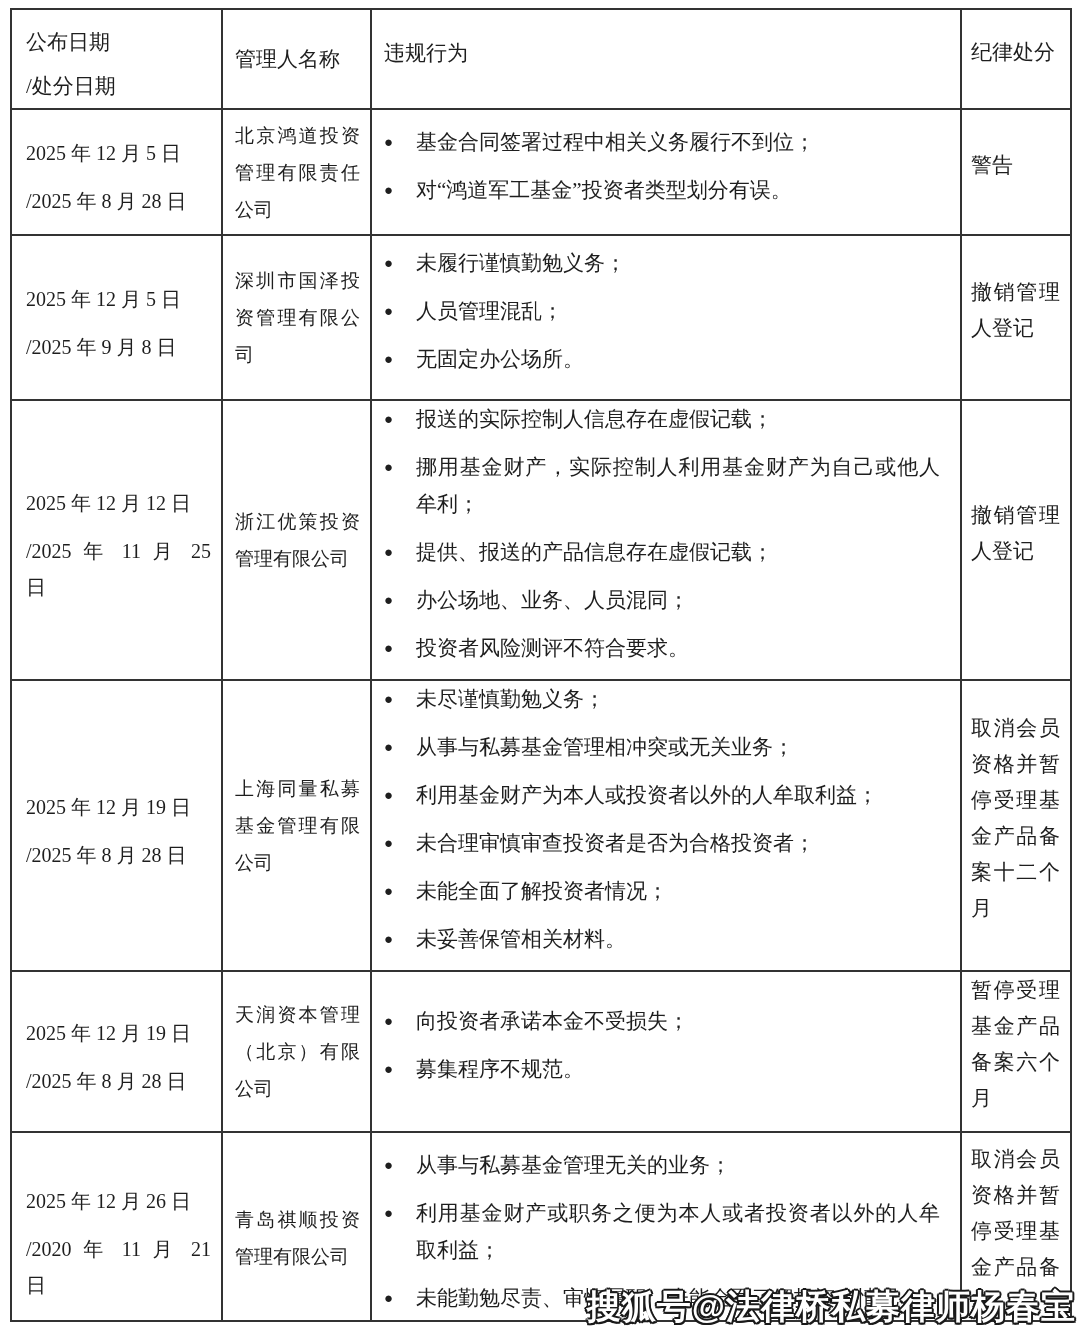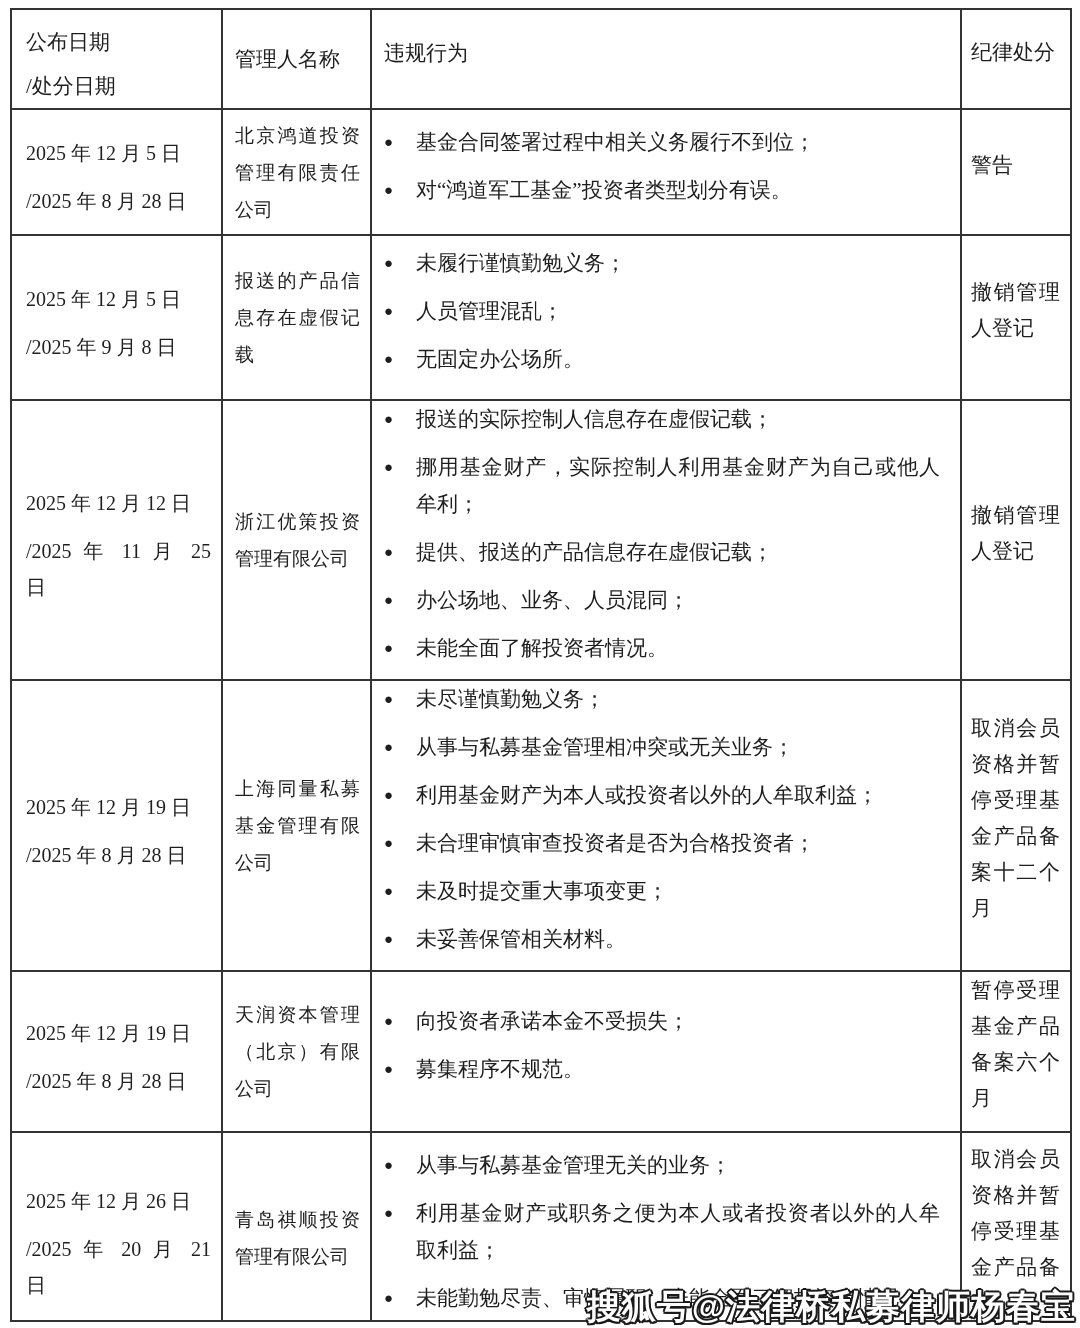--- a/index.html
+++ b/index.html
@@ -144,21 +144,21 @@
           </td>
   </tr>
         <tr>
     <td class="c1">
             <div class="date">
               <div class="date-line">2025 年 12 月 5 日</div>
               <div class="date-line">/2025 年 9 月 8 日</div>
             </div>
           </td>
     <td class="c2">
-            <div class="manager">报送的产品信息存在虚假记载</div>
+            <div class="manager">深圳市国泽投资管理有限公司</div>
           </td>
     <td class="c3">
             <ul class="viol">
               <li><span class="bullet">●</span><span class="vtext">未履行谨慎勤勉义务；</span></li>
               <li><span class="bullet">●</span><span class="vtext">人员管理混乱；</span></li>
               <li><span class="bullet">●</span><span class="vtext">无固定办公场所。</span></li>
             </ul>
           </td>
     <td class="c4">
             <div class="pun">撤销管理人登记</div>
@@ -174,21 +174,21 @@
           </td>
     <td class="c2">
             <div class="manager">浙江优策投资管理有限公司</div>
           </td>
     <td class="c3">
             <ul class="viol">
               <li><span class="bullet">●</span><span class="vtext">报送的实际控制人信息存在虚假记载；</span></li>
               <li><span class="bullet">●</span><span class="vtext">挪用基金财产，实际控制人利用基金财产为自己或他人牟利；</span></li>
               <li><span class="bullet">●</span><span class="vtext">提供、报送的产品信息存在虚假记载；</span></li>
               <li><span class="bullet">●</span><span class="vtext">办公场地、业务、人员混同；</span></li>
-              <li><span class="bullet">●</span><span class="vtext">未能全面了解投资者情况。</span></li>
+              <li><span class="bullet">●</span><span class="vtext">投资者风险测评不符合要求。</span></li>
             </ul>
           </td>
     <td class="c4">
             <div class="pun">撤销管理人登记</div>
           </td>
   </tr>
         <tr>
     <td class="c1">
             <div class="date">
               <div class="date-line">2025 年 12 月 19 日</div>
@@ -197,21 +197,21 @@
           </td>
     <td class="c2">
             <div class="manager">上海同量私募基金管理有限公司</div>
           </td>
     <td class="c3">
             <ul class="viol">
               <li><span class="bullet">●</span><span class="vtext">未尽谨慎勤勉义务；</span></li>
               <li><span class="bullet">●</span><span class="vtext">从事与私募基金管理相冲突或无关业务；</span></li>
               <li><span class="bullet">●</span><span class="vtext">利用基金财产为本人或投资者以外的人牟取利益；</span></li>
               <li><span class="bullet">●</span><span class="vtext">未合理审慎审查投资者是否为合格投资者；</span></li>
-              <li><span class="bullet">●</span><span class="vtext">未及时提交重大事项变更；</span></li>
+              <li><span class="bullet">●</span><span class="vtext">未能全面了解投资者情况；</span></li>
               <li><span class="bullet">●</span><span class="vtext">未妥善保管相关材料。</span></li>
             </ul>
           </td>
     <td class="c4">
             <div class="pun">取消会员资格并暂停受理基金产品备案十二个月</div>
           </td>
   </tr>
         <tr>
     <td class="c1">
             <div class="date">
@@ -229,21 +229,21 @@
             </ul>
           </td>
     <td class="c4">
             <div class="pun">暂停受理基金产品备案六个月</div>
           </td>
   </tr>
         <tr>
     <td class="c1">
             <div class="date">
               <div class="date-line">2025 年 12 月 26 日</div>
-              <div class="date-line stretch">/2025 年 20 月 21</div>
+              <div class="date-line stretch">/2020 年 11 月 21</div>
               <div class="date-line cont">日</div>
             </div>
           </td>
     <td class="c2">
             <div class="manager">青岛祺顺投资管理有限公司</div>
           </td>
     <td class="c3">
             <ul class="viol">
               <li><span class="bullet">●</span><span class="vtext">从事与私募基金管理无关的业务；</span></li>
               <li><span class="bullet">●</span><span class="vtext">利用基金财产或职务之便为本人或者投资者以外的人牟取利益；</span></li>

